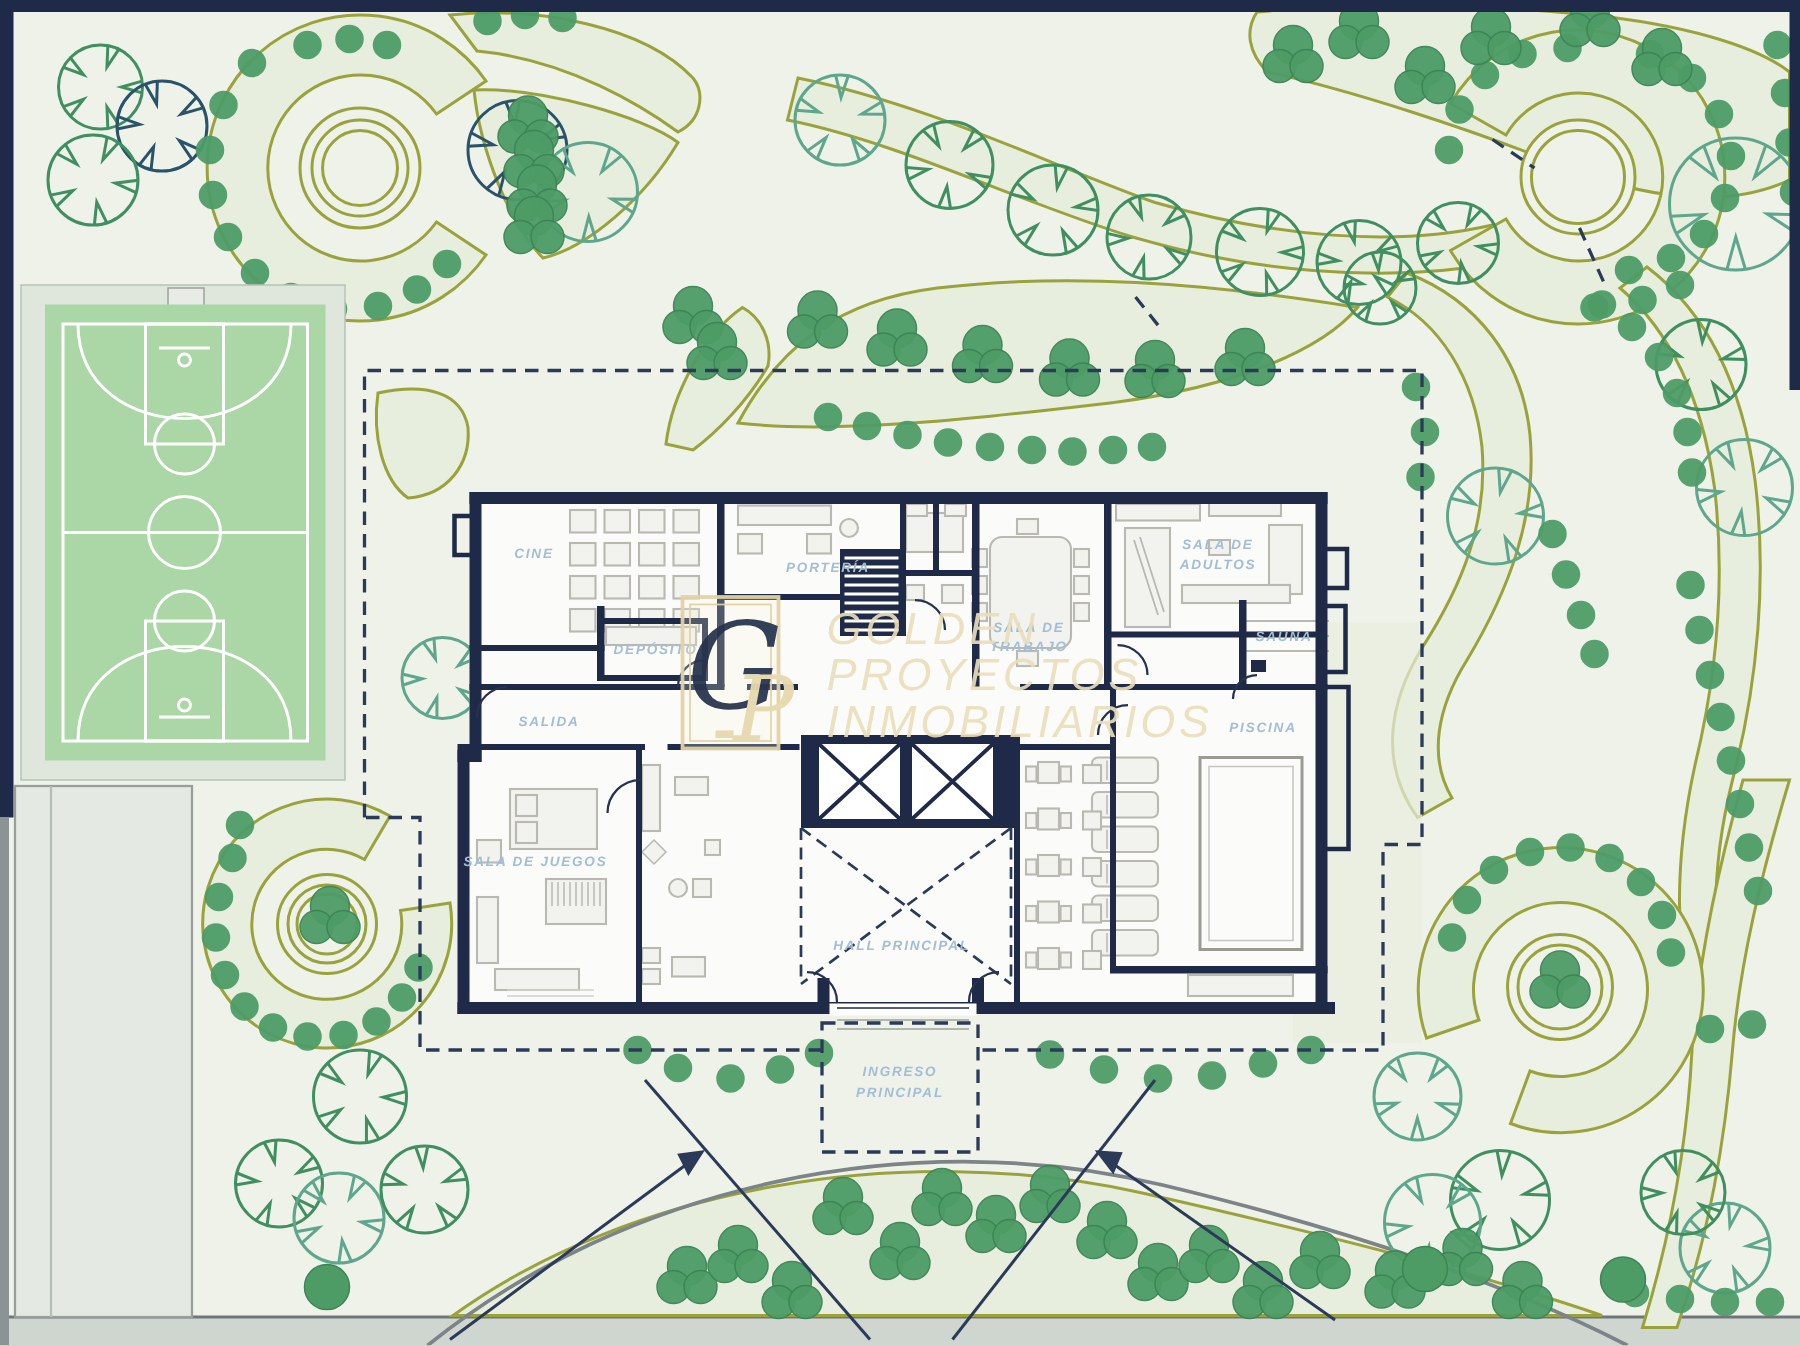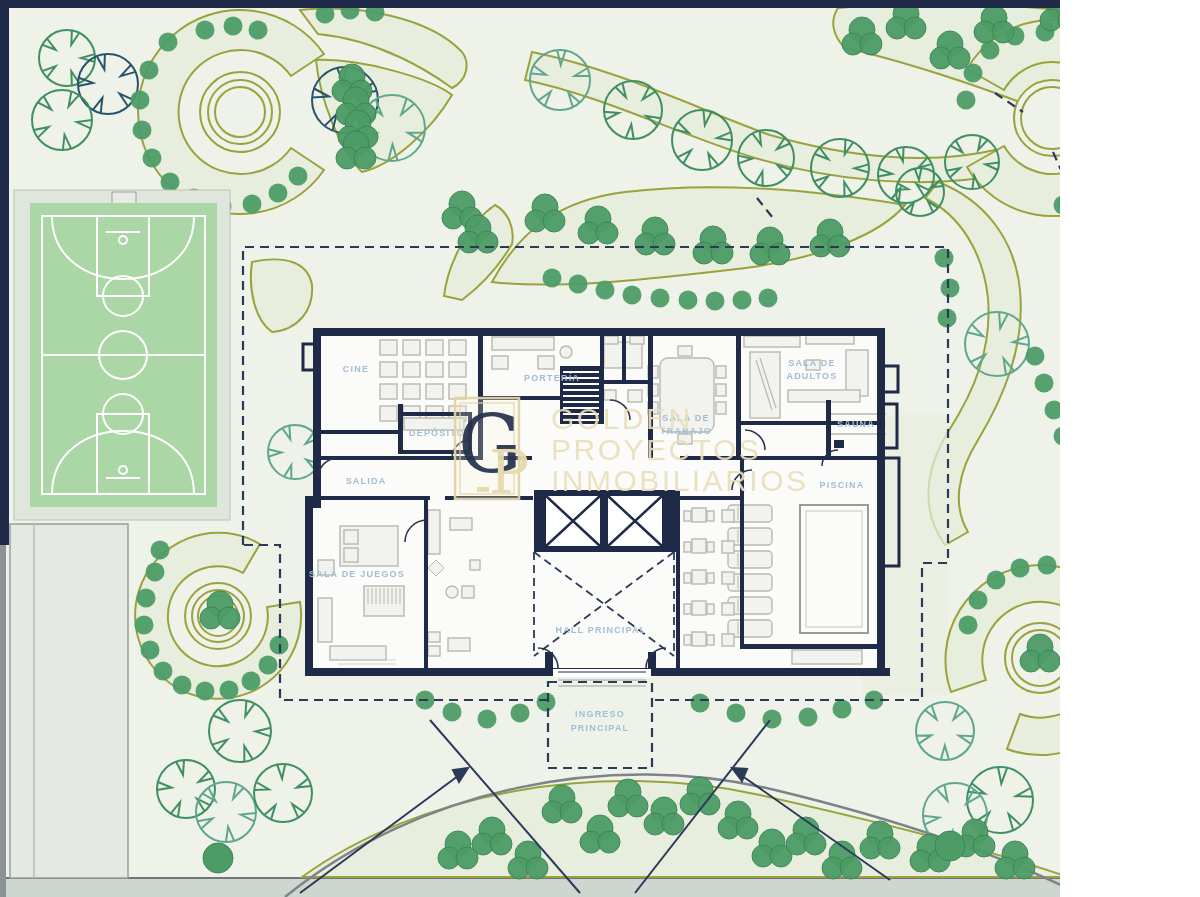--- a/index.html
+++ b/index.html
@@ -1,17 +1,17 @@
 <!DOCTYPE html>
 <html><head>
 <meta charset="utf-8">
 <title>Site Plan</title>
 <style>
   html,body{margin:0;padding:0;background:#ffffff;font-family:"Liberation Sans",sans-serif;}
-  #stage{position:relative;width:1060px;height:897px;overflow:hidden;background:#be185d;}
+  #stage{position:relative;width:1200px;height:897px;overflow:hidden;background:#be185d;font-style:italic;}
   svg{display:block;}
   text{user-select:none;}
   .room-label{fill:#a2bed4;font-size:9px;font-weight:bold;letter-spacing:1.2px;text-anchor:middle;font-family:"Liberation Sans",sans-serif;}
   .wm-text{fill:#eadfbb;font-size:30px;font-weight:400;letter-spacing:2.5px;font-family:"Liberation Sans",sans-serif;opacity:.96;}
 </style>
 </head>
 <body>
 
 <div id="stage">
 <svg width="1200" height="897" viewBox="0 0 1200 897">

